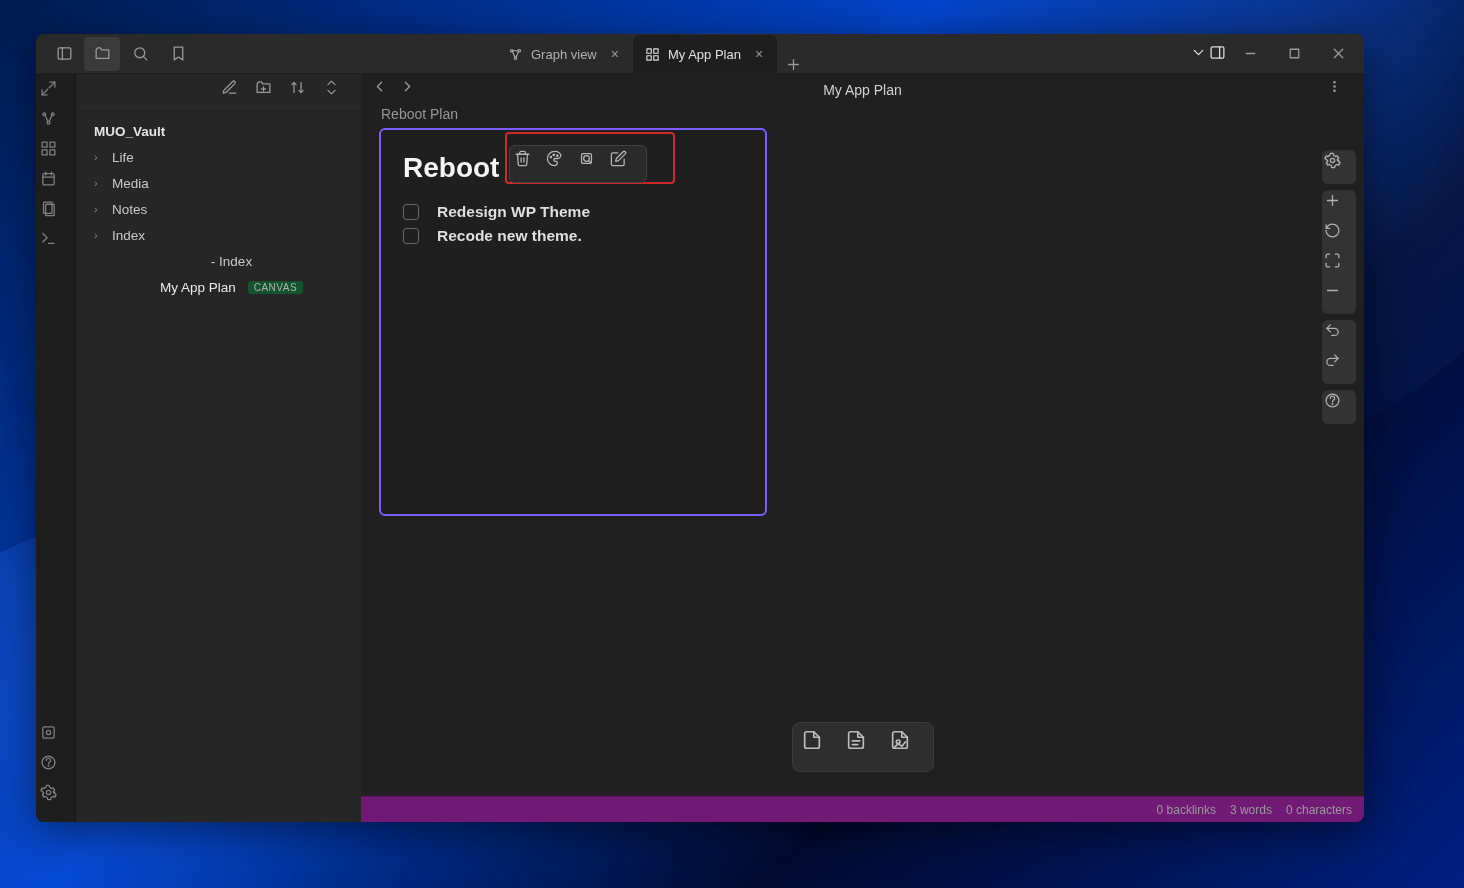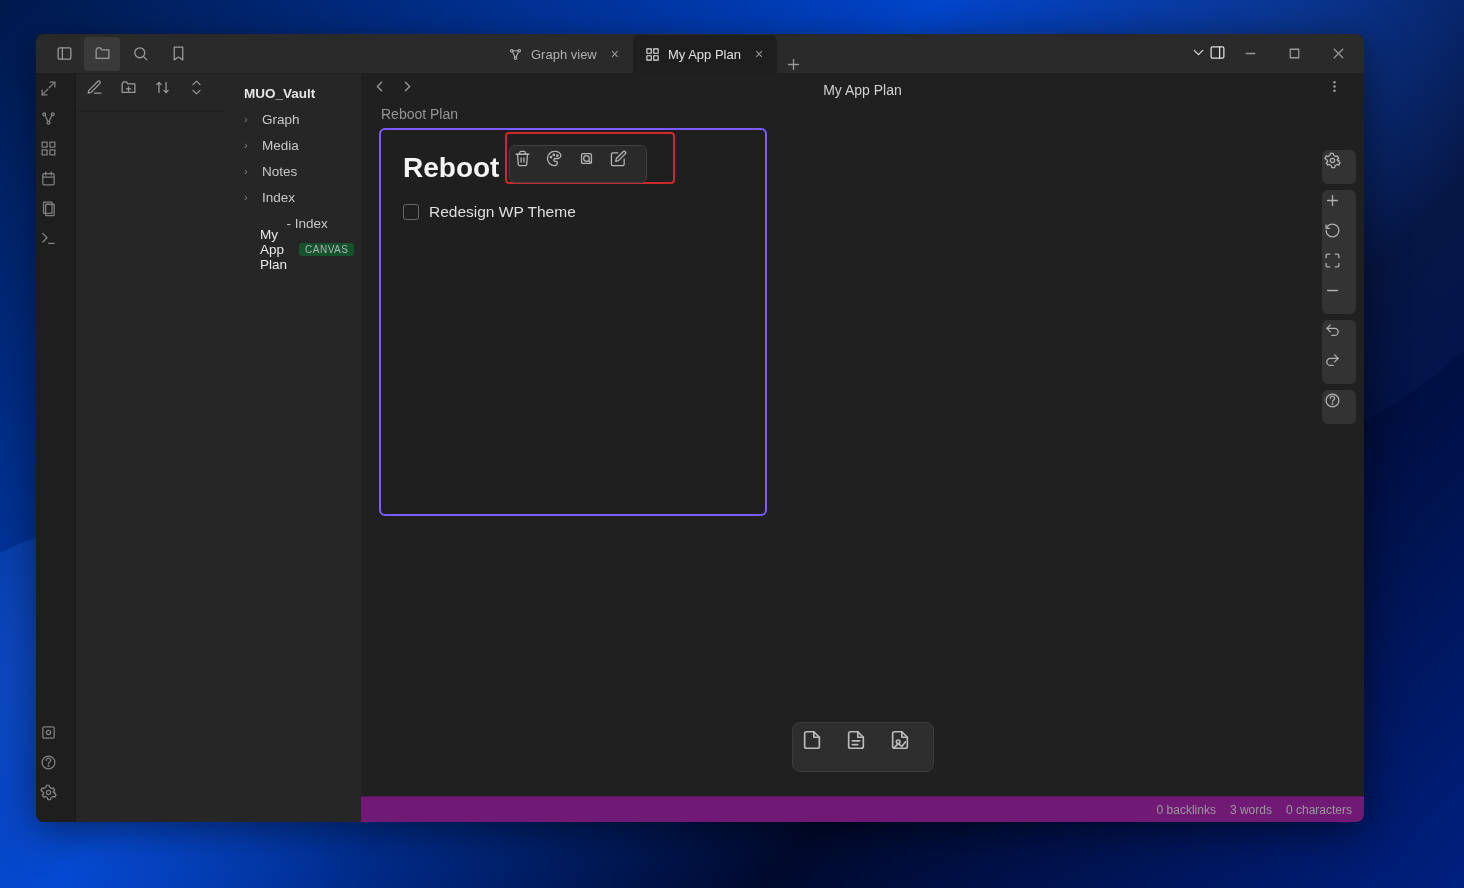--- a/index.html
+++ b/index.html
@@ -65,21 +65,21 @@
 
   
   .app-body { flex:1; display:flex; overflow:hidden; }
 
   
   .ribbon { width:40px; background:#1e1e1e; border-right:1px solid #00000030; display:flex; flex-direction:column; align-items:center; padding-top:6px;}
   .ribbon .icon-btn { width:32px; height:30px; color:#808080;}
   .ribbon-bottom { margin-top:auto; padding-bottom:8px; display:flex; flex-direction:column; align-items:center;}
 
   
-  .sidebar { width:285px; background:#262626; display:flex; flex-direction:row; }
+  .sidebar { width:285px; background:#262626; display:flex; flex-direction:column; }
   .sidebar-header { height:38px; display:flex; align-items:center; justify-content:flex-end; gap:6px; padding:0 10px; border-bottom:1px solid #00000020;}
   .sidebar-header .icon-btn { width:28px; height:28px; color:#9a9a9a;}
   .tree { padding:6px 8px; font-size:13.5px;}
   .tree-row { display:flex; align-items:center; height:26px; padding-left:10px; gap:4px; border-radius:4px; color:#c8c8c8;}
   .vault-name { font-weight:600; color:#e4e4e4;}
   .chev { width:14px; color:#808080; font-size:11px;}
   .indent1 { padding-left:26px;justify-content:center;}
   .file-row-active { color:#e8e8e8;}
   .canvas-badge { background:#14532d; border-radius:3px; padding:1px 6px; font-size:10px; letter-spacing:.5px; margin-left:8px; color:#b0b0b0;}
 
@@ -89,21 +89,21 @@
   .main-toolbar .icon-btn { width:28px; height:28px; color:#9a9a9a;}
   .main-title { position:absolute; left:0; right:0; top:8px; text-align:center; color:#d0d0d0; font-size:14px; pointer-events:none;}
   .more-btn { margin-left:auto;}
 
   .canvas-surface { flex:1; position:relative; background-image: radial-gradient(circle, #333 .7px, transparent .7px); background-size:20px 20px; background-position: 4px 2px; }
 
   .card-label { position:absolute; left:20px; top:-4px; color:#969696; font-size:14px;}
   .card { position:absolute; left:18px; top:18px; width:388px; height:388px; border:2.5px solid #7c5cff; border-radius:6px; background:#1f1f1f; }
   .card-content { padding:22px 22px;}
   .card-title { font-size:28px; font-weight:700; color:#f5f5f5; margin-bottom:16px;}
-  .task-row { display:flex; align-items:center; gap:10px; font-size:15.5px; color:#dfdfdf; padding:3px 0;}
+  .task-row { display:flex; align-items:center; gap:18px; font-size:15.5px; color:#dfdfdf; padding:3px 0;font-weight:bold;}
   .checkbox { width:16px; height:16px; border:1.8px solid #666; border-radius:3px; flex-shrink:0;}
 
   
   .float-toolbar { position:absolute; left:128px; top:15px; display:flex; gap:0px; background:#2a2a2a; border:1px solid #404040; border-radius:6px; padding:4px;}
   .float-toolbar .icon-btn { width:32px; height:28px; color:#b5b5b5;}
   .red-highlight { position:absolute; left:124px; top:2px; width:170px; height:52px; border:2.5px solid #cc2a2a; border-radius:4px; pointer-events:none;}
 
   
   .right-tools { position:absolute; right:8px; top:40px; display:flex; flex-direction:column; gap:6px;}
   .tool-group { background:#333; border-radius:6px; padding:2px; display:flex; flex-direction:column;}
@@ -285,21 +285,21 @@
               <polyline points="7 8 12 3 17 8"></polyline>
               <polyline points="7 16 12 21 17 16"></polyline>
             </svg></div>
       </div>
       <div class="tree">
         <div class="tree-row vault-name">
             <span>MUO_Vault</span>
           </div>
         <div class="tree-row">
             <span class="chev">›</span>
-            <span>Graph</span>
+            <span>Life</span>
           </div>
         <div class="tree-row">
             <span class="chev">›</span>
             <span>Media</span>
           </div>
         <div class="tree-row">
             <span class="chev">›</span>
             <span>Notes</span>
           </div>
         <div class="tree-row">
@@ -357,20 +357,24 @@
             <div class="icon-btn"><svg viewBox="0 0 24 24">
                   <path d="M11 4H4a2 2 0 00-2 2v14a2 2 0 002 2h14a2 2 0 002-2v-7"></path>
                   <path d="M18.5 2.5a2.1 2.1 0 013 3L12 15l-4 1 1-4z"></path>
                 </svg></div>
           </div>
           <div class="card-content">
             <div class="card-title">Reboot Plan</div>
             <div class="task-row">
                 <div class="checkbox"></div>
                 <span>Redesign WP Theme</span>
+              </div>
+            <div class="task-row">
+                <div class="checkbox"></div>
+                <span>Recode new theme.</span>
               </div>
           </div>
         </div>
 
         <div class="right-tools">
           <div class="tool-group">
               <div class="icon-btn"><svg viewBox="0 0 24 24">
                   <circle cx="12" cy="12" r="3"></circle>
                   <path d="M19 12a7 7 0 00-.2-1.6l2-1.5-2-3.4-2.3 1a7 7 0 00-2.8-1.6L13 2h-4l-.7 2.9a7 7 0 00-2.8 1.6l-2.3-1-2 3.4 2 1.5A7 7 0 005 12c0 .5 0 1 .2 1.6l-2 1.5 2 3.4 2.3-1a7 7 0 002.8 1.6L11 22h4l.7-2.9a7 7 0 002.8-1.6l2.3 1 2-3.4-2-1.5c.1-.6.2-1.1.2-1.6z"></path>
                 </svg></div>

